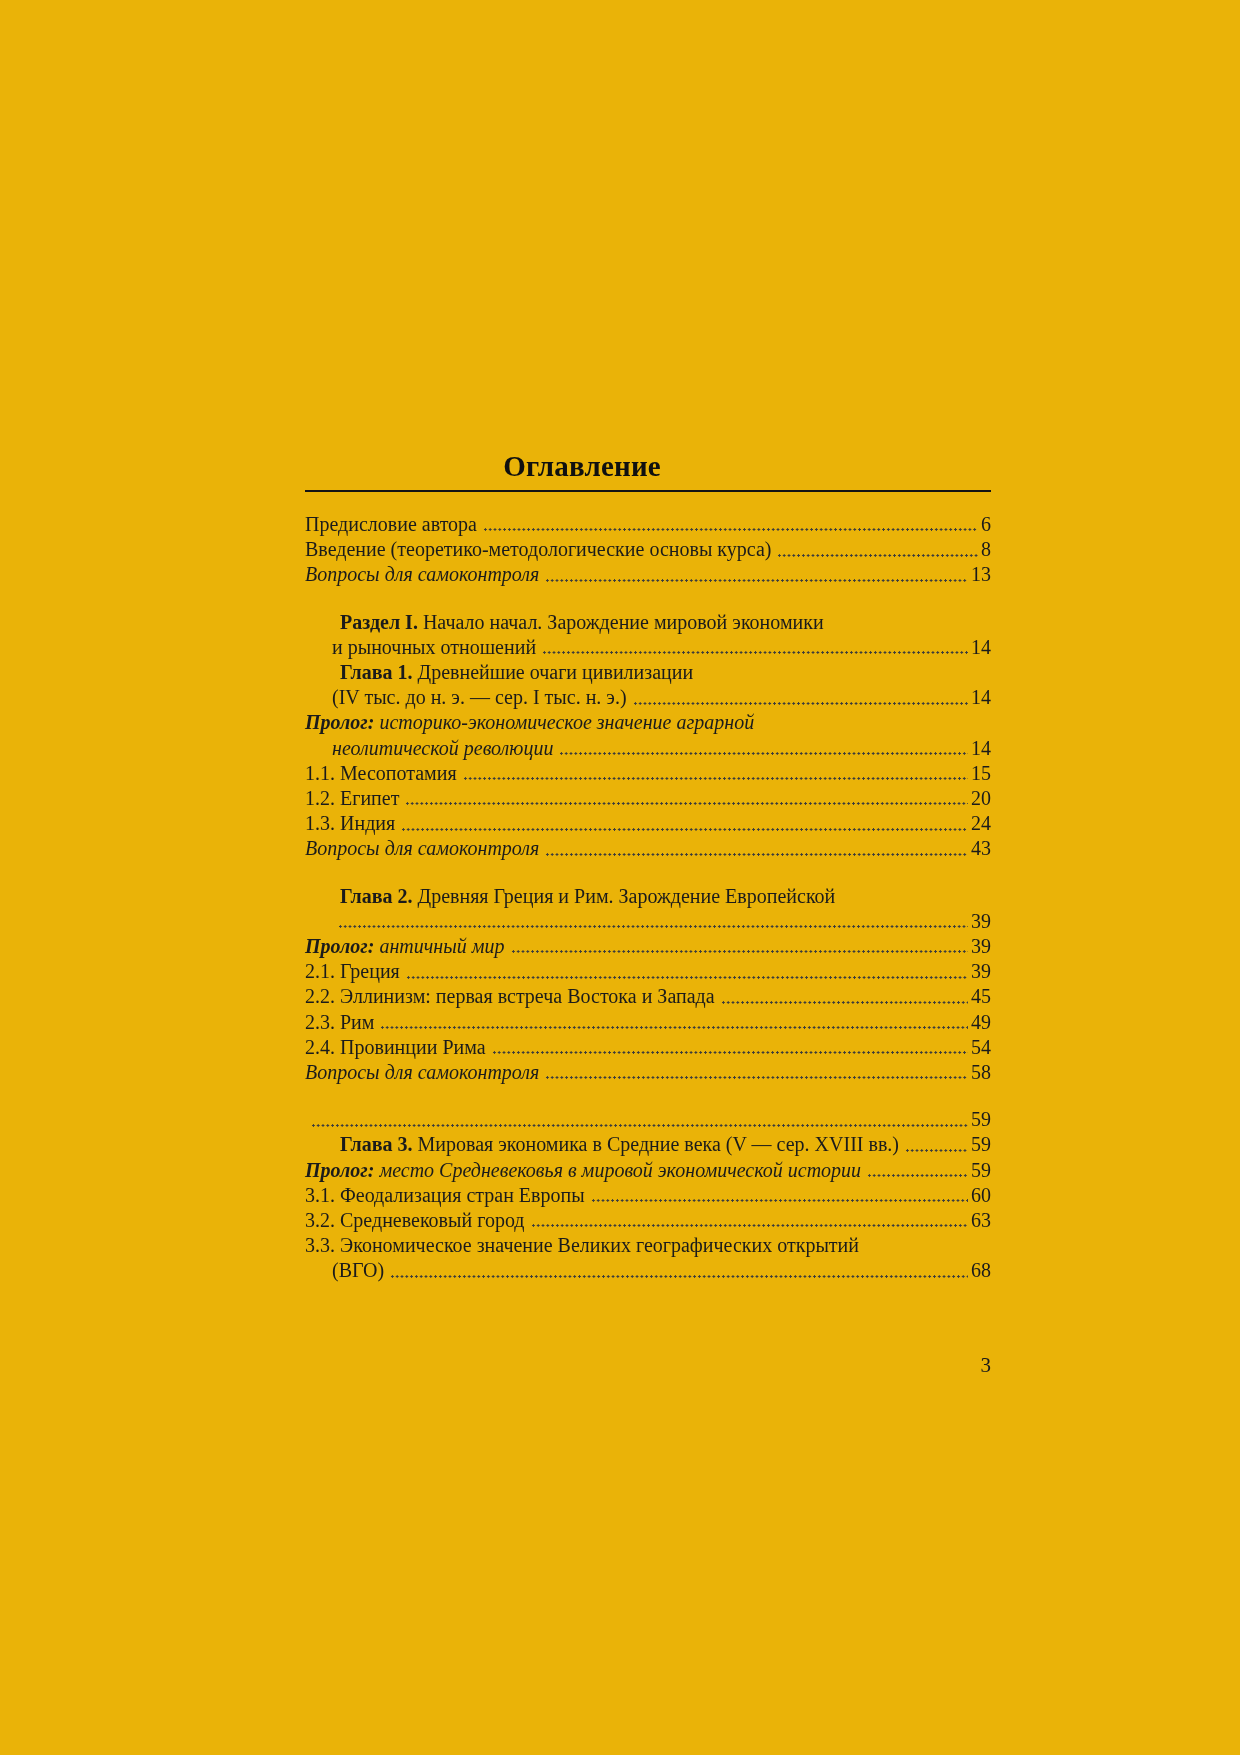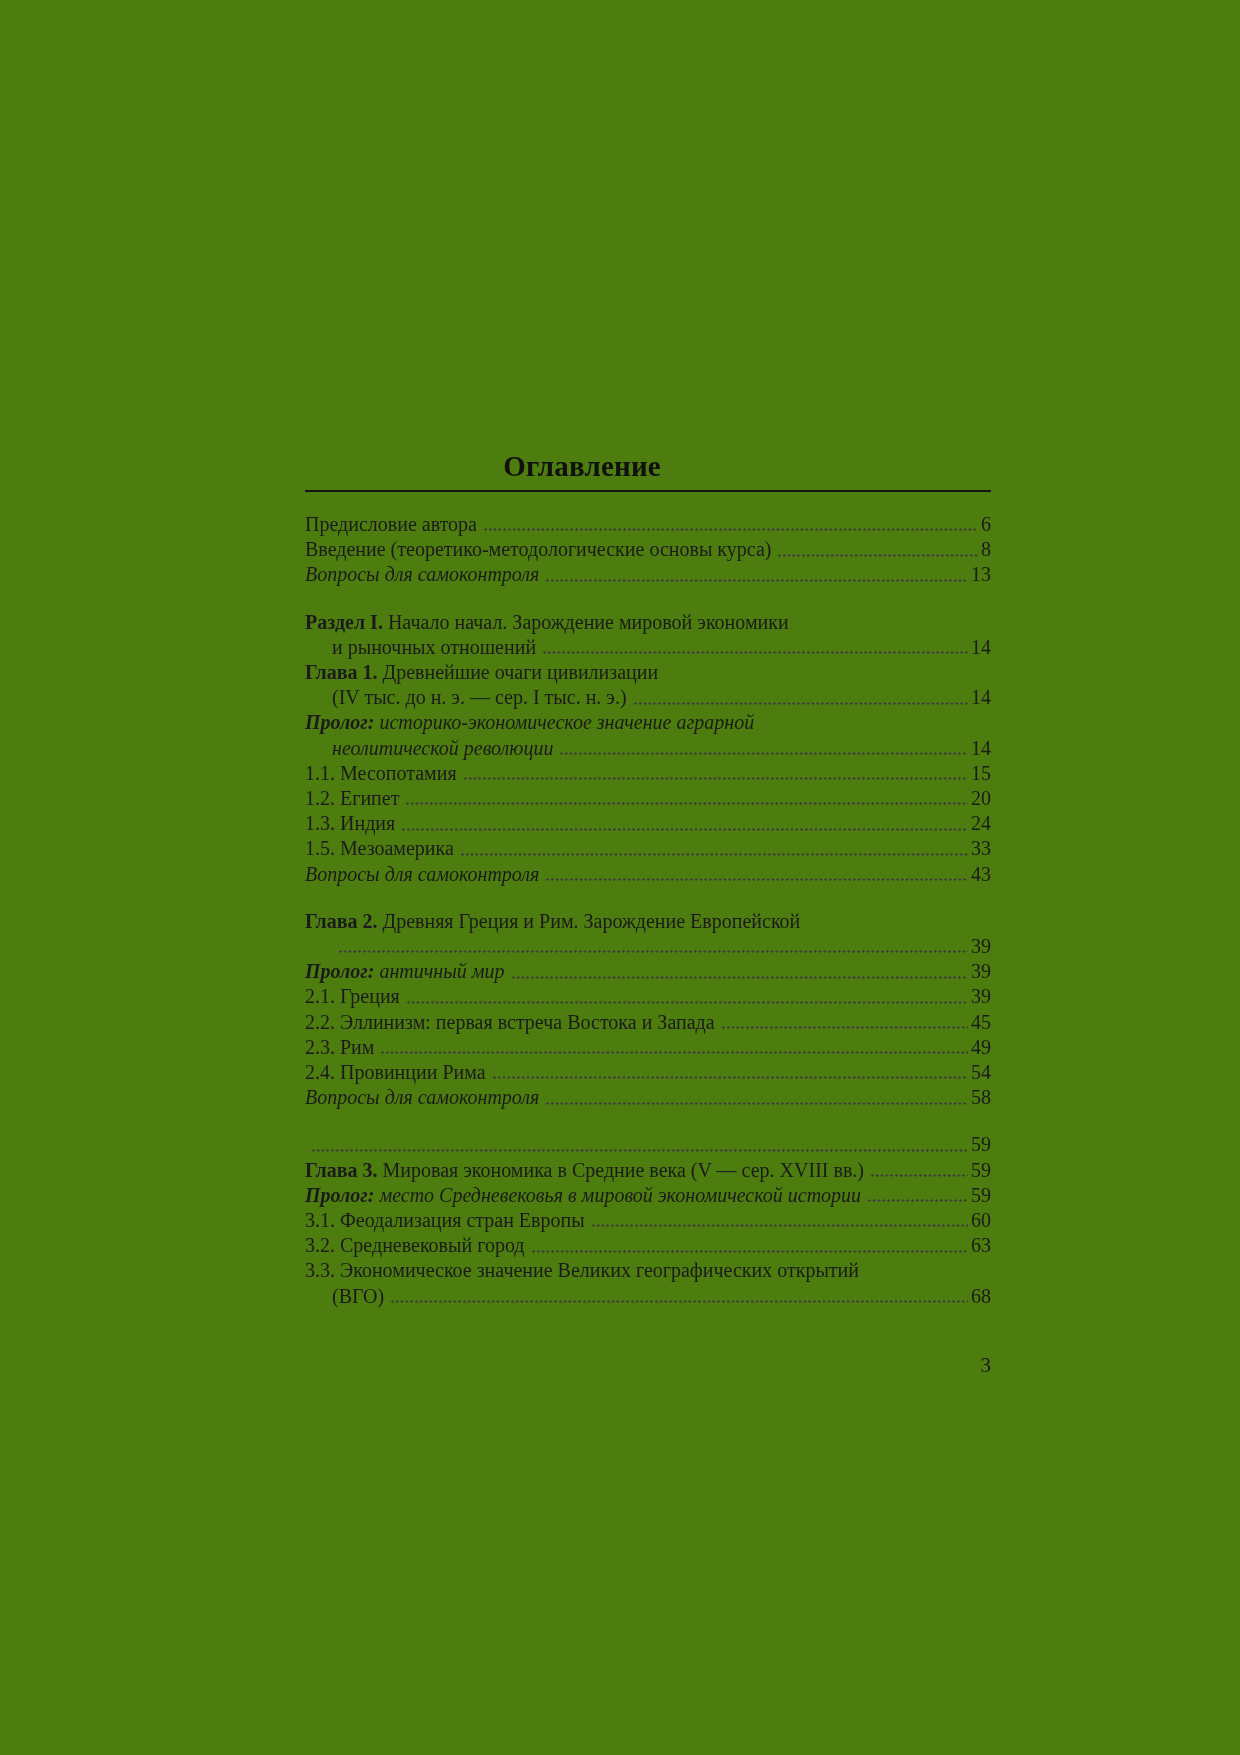--- a/index.html
+++ b/index.html
@@ -4,21 +4,21 @@
 <style>
   html, body {
     margin: 0;
     padding: 0;
     background: #ffffff;
   }
   .page {
     position: relative;
     width: 1240px;
     height: 1755px;
-    background: #4d7c0f;
+    background: #eab308;
     font-family: "Liberation Serif", "DejaVu Serif", serif;
     color: #1b1b1b;
     overflow: hidden;
   }
   .content {
     position: absolute;
     left: 305px;
     top: 450px;
     width: 686px;
   }
@@ -43,21 +43,21 @@
     line-height: 25.2px;
   }
   .toc-gap { height: 22px; }
   .toc-line {
     display: flex;
     align-items: baseline;
     white-space: nowrap;
   }
   .toc-line .txt { flex: 0 0 auto; text-align: right; }
   .toc-line.indent { padding-left: 27px; }
-  .seg-bold { font-weight: 700; }
+  .seg-bold { font-weight: 700; margin-left: 35px; }
   .seg-italic { font-style: italic; }
   .seg-bolditalic { font-weight: 700; font-style: italic; }
   .leader {
     flex: 1 1 auto;
     min-width: 14px;
     margin: 0 3px 0 6px;
     align-self: stretch;
     background-image: radial-gradient(circle, #3c3c3c 1.05px, rgba(0,0,0,0) 1.35px);
     background-size: 4.8px 4.8px;
     background-repeat: repeat-x;
@@ -131,25 +131,20 @@
           <span class="txt"><span>1.2. Египет</span></span>
           <span class="leader"></span>
           <span class="pagenum">20</span>
         </div>
         <div class="toc-line">
           <span class="txt"><span>1.3. Индия</span></span>
           <span class="leader"></span>
           <span class="pagenum">24</span>
         </div>
         <div class="toc-line">
-          <span class="txt"><span>1.5. Мезоамерика</span></span>
-          <span class="leader"></span>
-          <span class="pagenum">33</span>
-        </div>
-        <div class="toc-line">
           <span class="txt"><span class="seg-italic">Вопросы для самоконтроля</span></span>
           <span class="leader"></span>
           <span class="pagenum">43</span>
         </div>
         <div class="toc-gap"></div>
         <div class="toc-line">
           <span class="txt"><span class="seg-bold">Глава 2.</span><span> Древняя Греция и Рим. Зарождение Европейской</span></span>
         </div>
         <div class="toc-line indent">
           <span class="leader"></span>

